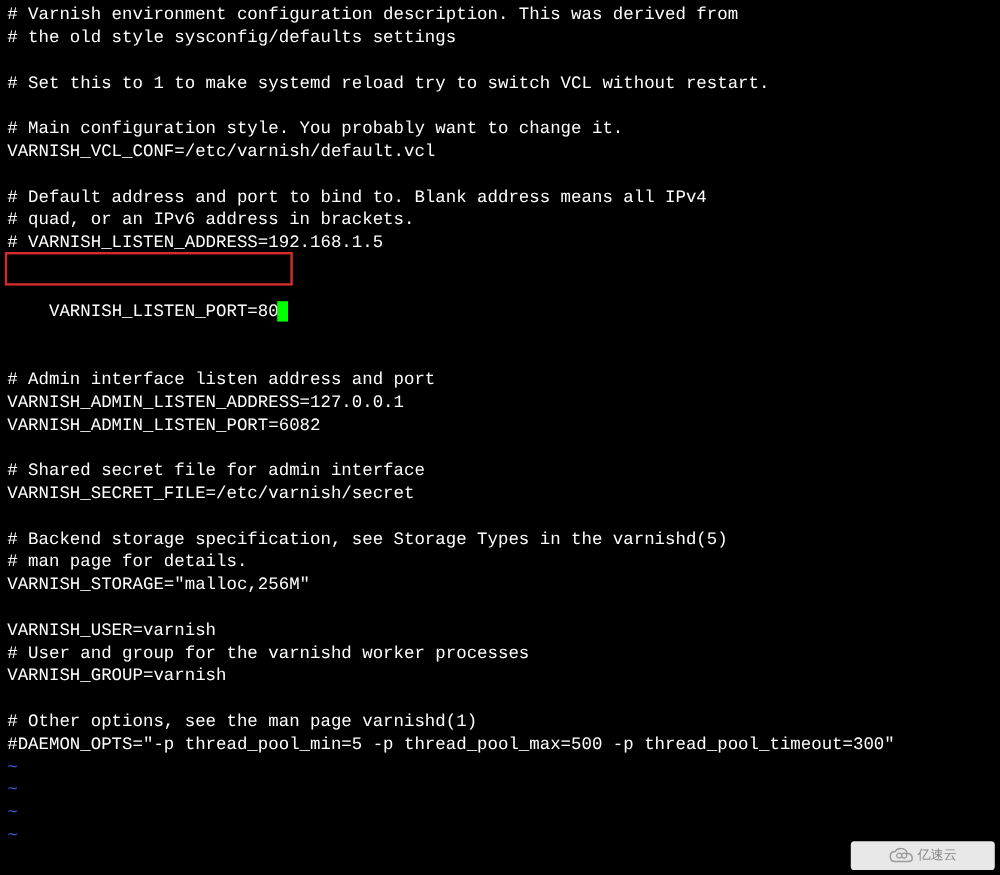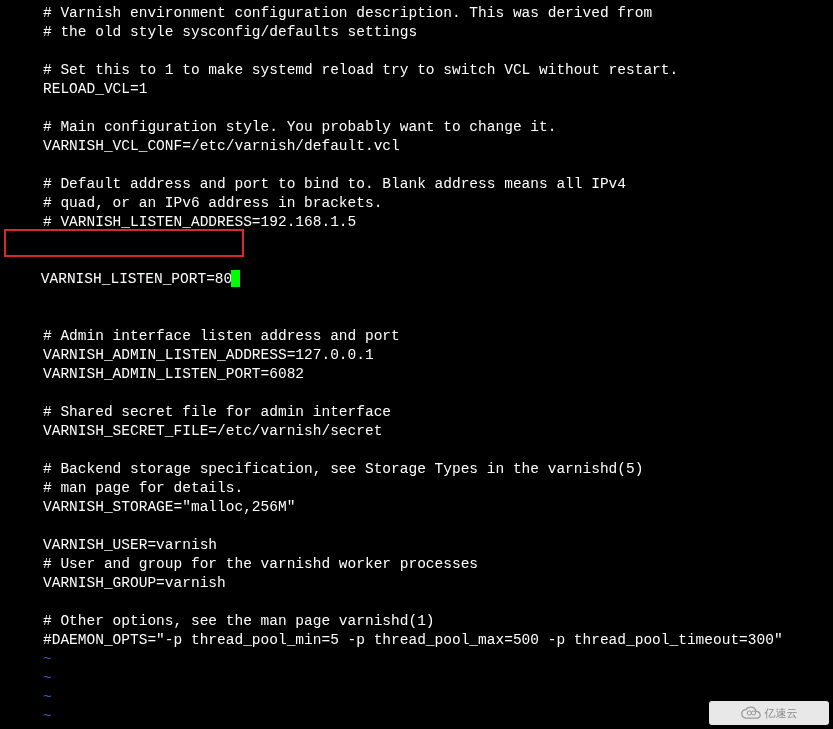--- a/index.html
+++ b/index.html
@@ -15,21 +15,20 @@
       font-size: 14.5px;
       color: #ffffff;
       position: relative;
       overflow: hidden;
       line-height: 19px;
       padding: 4px 6px;
     }
     .line {
       white-space: pre;
       height: 19px;
-      margin-left: 37px;
     }
     .highlighted-line {
       position: relative;
       display: inline-block;
       white-space: pre;
       height: 19px;
     }
     .highlight-box {
       position: absolute;
       border: 2px solid #d42c2c;
@@ -74,21 +73,20 @@
     }
   </style>
 </head>
 <body>
 
 <div>
   <div class="line"># Varnish environment configuration description. This was derived from</div>
   <div class="line"># the old style sysconfig/defaults settings</div>
   <div class="line"></div>
   <div class="line"># Set this to 1 to make systemd reload try to switch VCL without restart.</div>
-  <div class="line">RELOAD_VCL=1</div>
   <div class="line"></div>
   <div class="line"># Main configuration style. You probably want to change it.</div>
   <div class="line">VARNISH_VCL_CONF=/etc/varnish/default.vcl</div>
   <div class="line"></div>
   <div class="line"># Default address and port to bind to. Blank address means all IPv4</div>
   <div class="line"># quad, or an IPv6 address in brackets.</div>
   <div class="line"># VARNISH_LISTEN_ADDRESS=192.168.1.5</div>
   <div class="highlighted-line">
     <div class="highlight-box"></div>
     <span>VARNISH_LISTEN_PORT=80</span><span class="cursor"></span>

